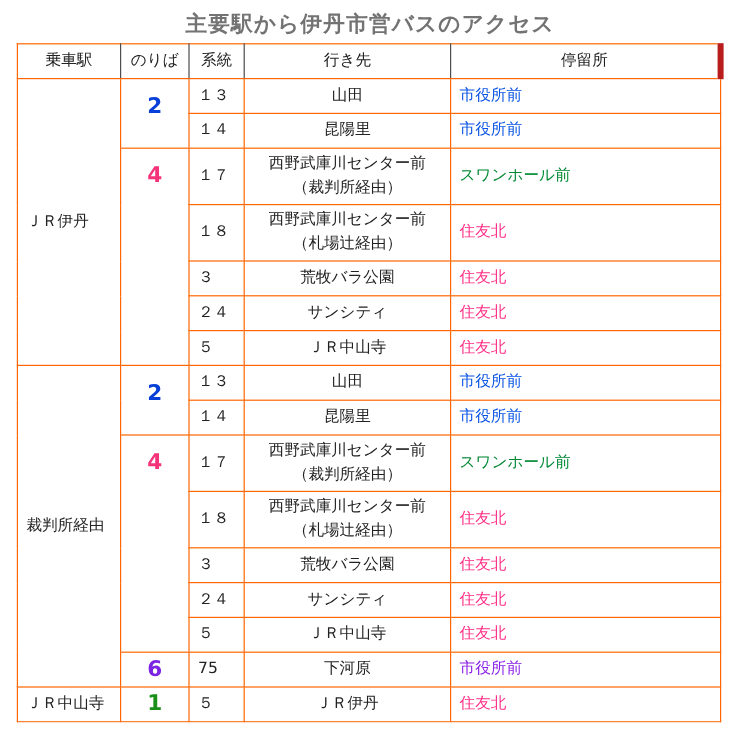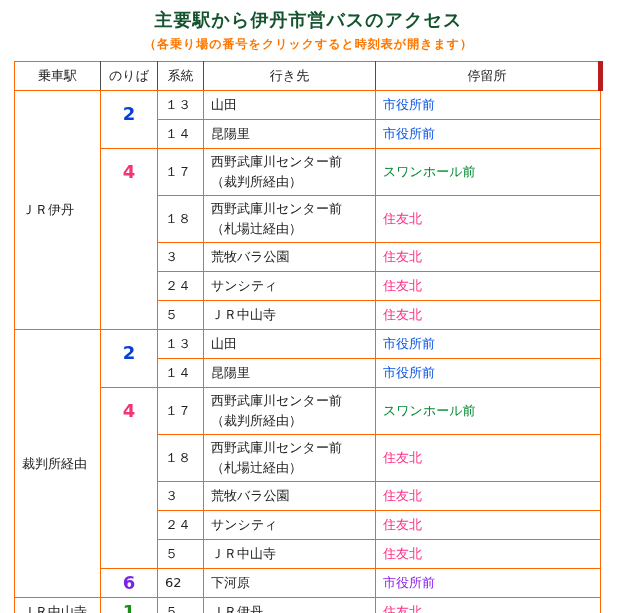--- a/index.html
+++ b/index.html
@@ -57,31 +57,30 @@
     font-size:18px;
     font-weight:bold;
   }
   td.platform.multi{
     vertical-align:top;
     padding-top:13px;
   }
   td.route{
     height:22px;
   }
-  td.dest{ text-align:left; }
+  td.dest{ text-align:center; }
   td.stop{ text-align:left; }
   .platform-num{ cursor:pointer; text-decoration:none; }
   .stop-name{ cursor:pointer; }
 </style>
 </head>
 <body>
 
 <div class="page">
-  <h1 class="page-title" style="color: #14532d;">主要駅から伊丹市営バスのアクセス</h1>
-  <div class="page-subtitle" style="color: rgb(255, 119, 0);">（各乗り場の番号をクリックすると時刻表が開きます）</div>
+  <h1 class="page-title" style="color: #737373;">主要駅から伊丹市営バスのアクセス</h1>
 
   <table class="bus">
     <colgroup>
       <col style="width:86px">
       <col style="width:57px">
       <col style="width:46px">
       <col style="width:172px">
       <col style="width:225px">
     </colgroup>
     <thead>
@@ -165,21 +164,21 @@
           <td class="dest">サンシティ</td>
           <td class="stop"><span class="stop-name" style="color: rgb(255, 46, 134);">住友北</span></td>
         </tr>
         <tr>
           <td class="route">５</td>
           <td class="dest">ＪＲ中山寺</td>
           <td class="stop"><span class="stop-name" style="color: rgb(255, 46, 134);">住友北</span></td>
         </tr>
         <tr>
           <td class="platform" rowspan="1"><span class="platform-num" style="color: rgb(123, 36, 227);">6</span></td>
-          <td class="route">62</td>
+          <td class="route">75</td>
           <td class="dest">下河原</td>
           <td class="stop"><span class="stop-name" style="color: rgb(139, 31, 232);">市役所前</span></td>
         </tr>
         <tr>
           <td class="station" rowspan="1">ＪＲ中山寺</td>
           <td class="platform" rowspan="1"><span class="platform-num" style="color: rgb(26, 143, 26);">1</span></td>
           <td class="route">５</td>
           <td class="dest">ＪＲ伊丹</td>
           <td class="stop"><span class="stop-name" style="color: rgb(255, 46, 134);">住友北</span></td>
         </tr>

